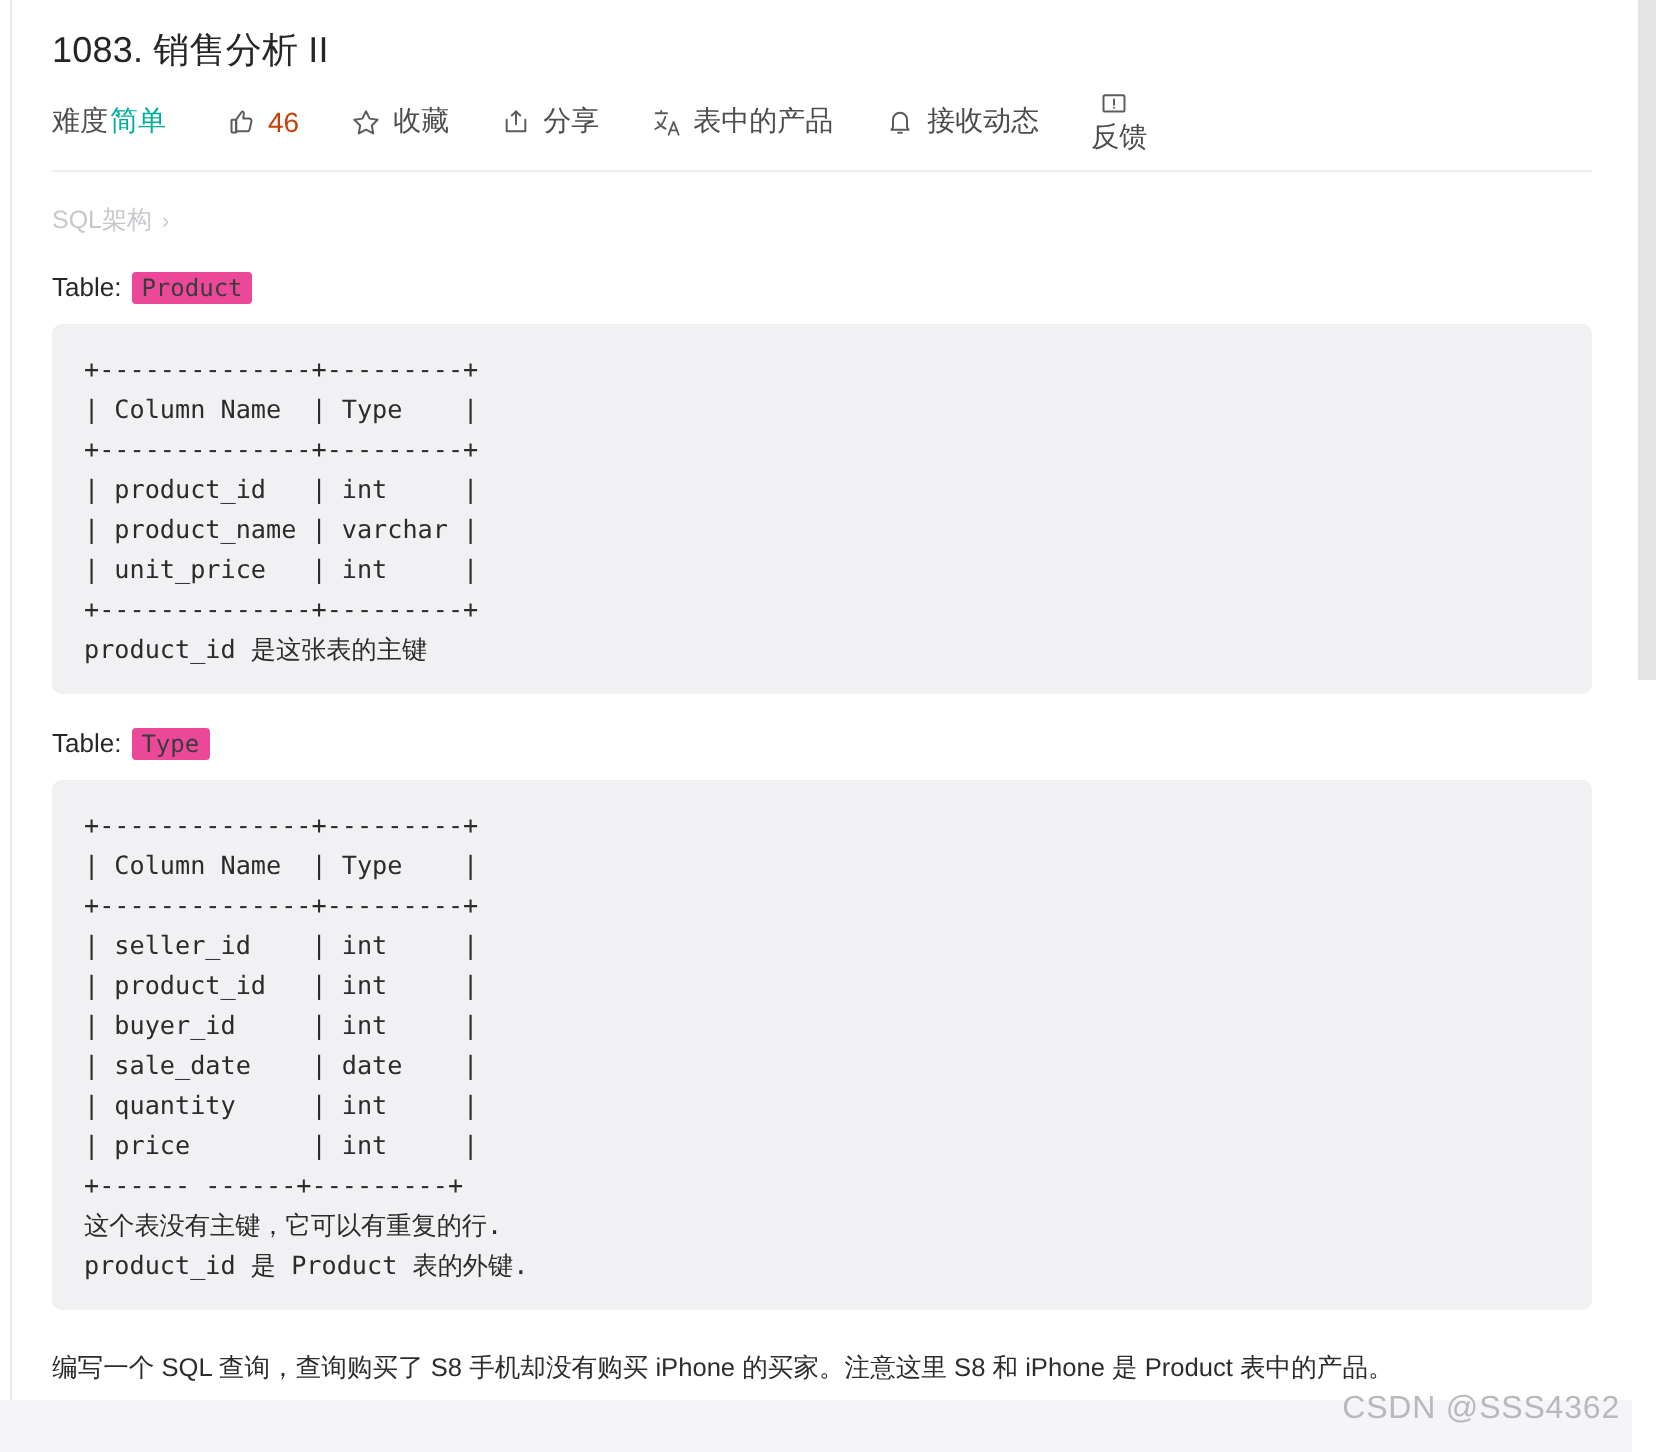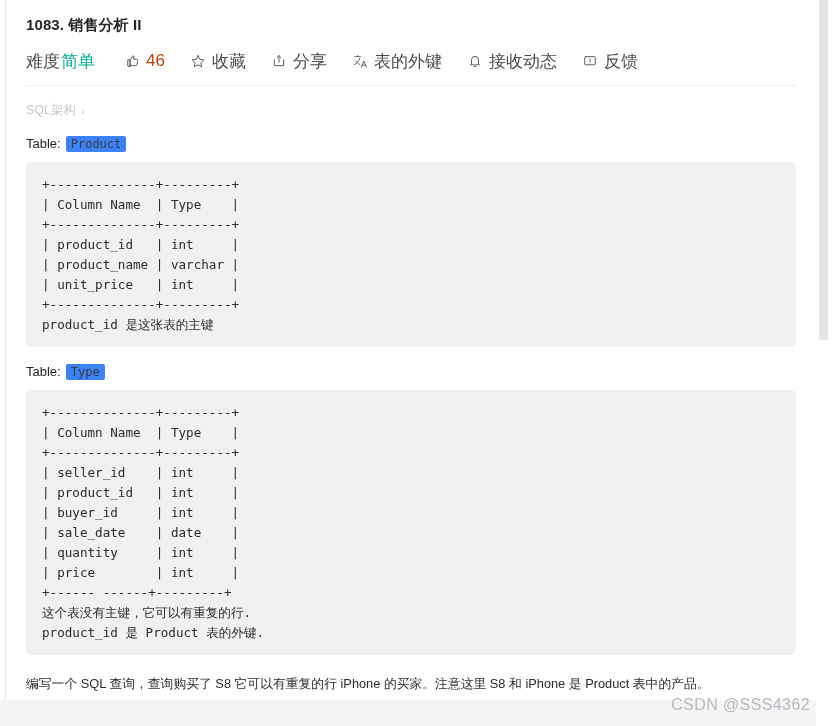--- a/index.html
+++ b/index.html
@@ -54,45 +54,45 @@
     padding: 0;
     box-sizing: border-box;
   }
 
   .inner {
     padding: 14px 20px 0 20px;
   }
 
   
   .problem-title {
-    font-size: 15px;
+    font-size: 18px;
     color: #262626;
     line-height: 22px;
     margin: 0 0 2px 0;
-    font-weight: 700;
+    font-weight: 400;
     letter-spacing: 0.1px;
   }
 
   
   .toolbar {
     display: flex;
     align-items: center;
     margin-top: 14px;
     height: 22px;
-    font-size: 17px;
+    font-size: 14px;
     color: #4a4a4a;
   }
   .tool-item {
     display: flex;
     align-items: center;
     margin-right: 26px;
     white-space: nowrap;
     cursor: pointer;
   }
-  .tool-item:last-child { margin-right: 0; }
+  .tool-item:last-child { margin-right: 0; flex-direction: column; }
   .tool-label { color: #4d4d4d; }
   .difficulty-group { margin-right: 30px; }
   .difficulty-value {
     color: #00af9b;
     margin-left: 1px;
   }
   .tool-ico {
     display: inline-flex;
     align-items: center;
     justify-content: center;
@@ -131,21 +131,21 @@
   .table-caption {
     margin-top: 17px;
     font-size: 13px;
     color: #262626;
     display: flex;
     align-items: flex-start;
   }
   .code-chip {
     font-family: "DejaVu Sans Mono", "Liberation Mono", monospace;
     font-size: 12px;
-    background: #3b82f6;
+    background: #ec4899;
     color: #3b3b3b;
     padding: 1px 5px;
     border-radius: 2px;
     margin-left: 5px;
   }
 
   
   .code-block {
     margin-top: 10px;
     background: #f1f1f3;
@@ -238,21 +238,21 @@
         <span class="tool-ico">
           <svg width="15" height="15" viewBox="0 0 24 24" fill="none" stroke="currentColor" stroke-width="1.5" stroke-linecap="round" stroke-linejoin="round">
             <path d="M3 4.2h9"></path>
             <path d="M7.4 4.2V2.4"></path>
             <path d="M10.6 7.2C9.4 12 6.4 15.2 2.6 16.8"></path>
             <path d="M4.6 11.2c1.6 2.6 3.7 4.4 6.3 5.4"></path>
             <path d="M13.3 21.4l4-10.3 4 10.3"></path>
             <path d="M14.7 17.9h5.2"></path>
           </svg>
         </span>
-        <span class="tool-label">表的外键</span>
+        <span class="tool-label">表中的产品</span>
       </div>
 
       <div class="tool-item">
         <span class="tool-ico">
           <svg width="14" height="14" viewBox="0 0 24 24" fill="none" stroke="currentColor" stroke-width="1.7" stroke-linecap="round" stroke-linejoin="round">
             <path d="M6 16.5V10a6 6 0 0 1 12 0v6.5l1.4 2.1H4.6z"></path>
             <path d="M10.4 21.3h3.2"></path>
           </svg>
         </span>
         <span class="tool-label">接收动态</span>
@@ -303,21 +303,21 @@
 | seller_id    | int     |
 | product_id   | int     |
 | buyer_id     | int     |
 | sale_date    | date    |
 | quantity     | int     |
 | price        | int     |
 +------ ------+---------+
 这个表没有主键，它可以有重复的行.
 product_id 是 Product 表的外键.</pre>
 
-    <p class="para">编写一个 SQL 查询，查询购买了 S8 它可以有重复的行 iPhone 的买家。注意这里 S8 和 iPhone 是 Product 表中的产品。</p>
+    <p class="para">编写一个 SQL 查询，查询购买了 S8 手机却没有购买 iPhone 的买家。注意这里 S8 和 iPhone 是 Product 表中的产品。</p>
 
     <p class="para second">查询结果格式如下图表示:</p>
 
   </div>
 </div>
 
 <div class="watermark-strip"></div>
 <div class="watermark">CSDN @SSS4362</div>
 
 <div class="scrollbar-track">

